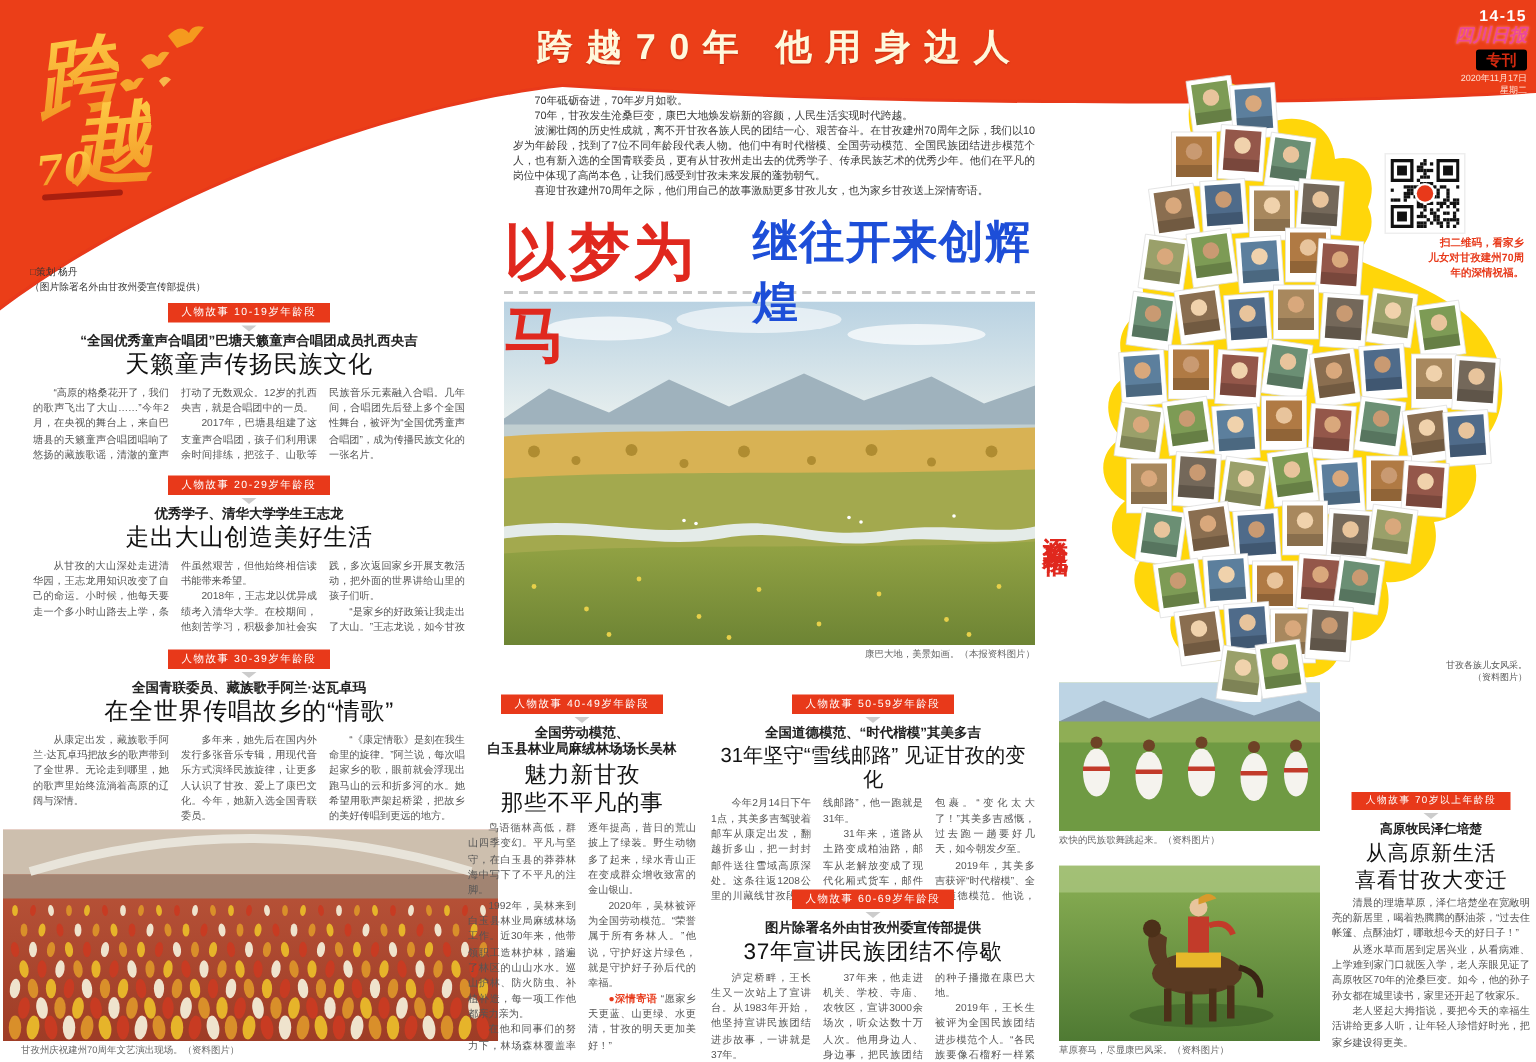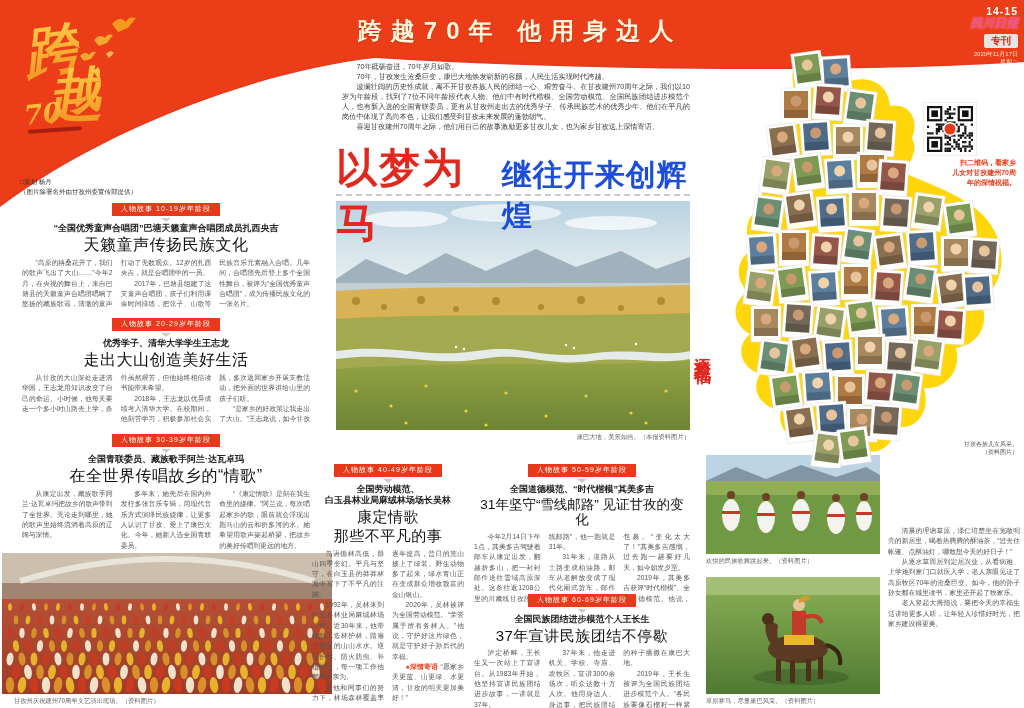--- a/index.html
+++ b/index.html
@@ -8,39 +8,39 @@
   .abs{position:absolute;}
   
   #masthead-svg{left:0;top:0;z-index:1;}
   #banner-title{left:348px;top:15px;width:344px;text-align:center;z-index:3;
     font-size:24px;font-weight:bold;letter-spacing:9px;color:#fff8dc;
     text-shadow:0 1px 1px rgba(120,20,0,.35);}
   #right-head{left:948px;top:5px;width:70px;text-align:right;z-index:5;color:#fff;}
   #page-numbers{font-size:10.5px;font-weight:bold;letter-spacing:1px;}
   #paper-logo{font-family:"DejaVu Serif",serif;font-style:italic;font-weight:bold;
     font-size:12px;color:#ec4899;text-shadow:0 0 2px #ff9d80;line-height:1.1;}
-  #edition-badge{display:inline-block;background:#e5e5e5;color:#d42a10;font-weight:bold;
+  #edition-badge{display:inline-block;background:#000000;color:#d42a10;font-weight:bold;
     font-size:10px;padding:0 7px;border-radius:2px;margin:1px 0 2px;}
   .date-line{font-size:6px;color:#ffe3d6;line-height:1.35;}
   
   .callig{z-index:3;font-family:"DejaVu Serif",serif;font-weight:bold;font-style:italic;
     background:linear-gradient(#ffd24a,#f08c1e);-webkit-background-clip:text;
     background-clip:text;color:transparent;}
   #callig-1{left:24px;top:14px;font-size:56px;transform:rotate(-8deg);}
   #callig-2{left:46px;top:58px;font-size:56px;transform:rotate(-5deg);}
   #callig-70{left:24px;top:98px;font-size:27px;font-style:italic;transform:rotate(-6deg);}
   #anniv-ribbon{left:28px;top:128px;width:54px;height:4px;background:#a81f0f;
     border-radius:2px;transform:rotate(-4deg);z-index:3;}
   #birds-svg{left:66px;top:14px;z-index:3;}
   #plan-credits{left:20px;top:177px;z-index:4;font-size:6.5px;color:#333;line-height:1.55;}
   
   #intro{left:342px;top:62px;width:348px;height:76px;overflow:hidden;z-index:3;
     font-size:7.2px;line-height:1.4;color:#3a3a3a;text-align:justify;}
   #intro p{margin:0;text-indent:2em;}
-  #main-headline{left:336px;top:141px;width:356px;display:flex;align-items:center;z-index:3;}
+  #main-headline{left:336px;top:141px;width:356px;display:flex;align-items:flex-start;z-index:3;}
   #headline-red{font-size:41px;font-weight:bold;color:#e0281e;letter-spacing:2px;}
   #headline-black{font-size:30px;font-weight:bold;color:#1d4ed8;margin-left:15px;letter-spacing:1px;}
   #headline-rule{left:336px;top:194px;width:354px;border-top:2px dashed #c9c9c9;}
   
   .photo{display:block;}
   .caption{font-size:6.3px;color:#666;line-height:1.3;}
   #main-photo{left:336px;top:201px;}
   #main-photo-caption{left:336px;top:433px;width:354px;text-align:right;}
   #stage-photo{left:2px;top:553px;}
   #stage-caption{left:14px;top:697px;width:318px;}
@@ -237,21 +237,21 @@
         <p class="bp">“《康定情歌》是刻在我生命里的旋律。”阿兰说，每次唱起家乡的歌，眼前就会浮现出跑马山的云和折多河的水。她希望用歌声架起桥梁，把故乡的美好传唱到更远的地方。</p>
       </div>
   </div>
 
   <div id="art4" class="abs article">
     <div class="art-head">
       <span class="badge">人物故事 40-49岁年龄段</span>
       <div class="chev"></div>
       <div class="kicker">全国劳动模范、</div>
       <div class="kicker">白玉县林业局麻绒林场场长吴林</div>
-      <div class="headline">康定情歌</div>
+      <div class="headline">魅力新甘孜</div>
       <div class="headline">那些不平凡的事</div>
     </div>
     <div class="body-cols">
         <p class="bp">鸟语循林高低，群山四季变幻。平凡与坚守，在白玉县的莽莽林海中写下了不平凡的注脚。</p>
         <p class="bp">1992年，吴林来到白玉县林业局麻绒林场工作。近30年来，他带领职工造林护林，踏遍了林区的山山水水。巡山护林、防火防虫、补植补造，每一项工作他都亲力亲为。</p>
         <p class="bp">在他和同事们的努力下，林场森林覆盖率逐年提高，昔日的荒山披上了绿装。野生动物多了起来，绿水青山正在变成群众增收致富的金山银山。</p>
         <p class="bp">2020年，吴林被评为全国劳动模范。“荣誉属于所有务林人。”他说，守护好这片绿色，就是守护好子孙后代的幸福。</p>
         <p class="bp"><span class="wish">●深情寄语 </span>“愿家乡天更蓝、山更绿、水更清，甘孜的明天更加美好！”</p>
       </div>
   </div>
@@ -267,31 +267,38 @@
         <p class="bp">今年2月14日下午1点，其美多吉驾驶着邮车从康定出发，翻越折多山，把一封封邮件送往雪域高原深处。这条往返1208公里的川藏线甘孜段“雪线邮路”，他一跑就是31年。</p>
         <p class="bp">31年来，道路从土路变成柏油路，邮车从老解放变成了现代化厢式货车，邮件也从书信变成了电商包裹。“变化太大了！”其美多吉感慨，过去跑一趟要好几天，如今朝发夕至。</p>
         <p class="bp">2019年，其美多吉获评“时代楷模”、全国道德模范。他说，邮路上的每一次出发，都见证着甘孜的发展变迁，他要继续把党和人民的深情厚意送到千家万户。</p>
       </div>
   </div>
 
   <div id="art6" class="abs article">
     <div class="art-head">
       <span class="badge">人物故事 60-69岁年龄段</span>
       <div class="chev"></div>
-      <div class="kicker">全国民族团结进步模范个人王长生</div>
+      <div class="kicker">图片除署名外由甘孜州委宣传部提供</div>
       <div class="headline">37年宣讲民族团结不停歇</div>
     </div>
     <div class="body-cols">
         <p class="bp">泸定桥畔，王长生又一次站上了宣讲台。从1983年开始，他坚持宣讲民族团结进步故事，一讲就是37年。</p>
         <p class="bp">37年来，他走进机关、学校、寺庙、农牧区，宣讲3000余场次，听众达数十万人次。他用身边人、身边事，把民族团结的种子播撒在康巴大地。</p>
         <p class="bp">2019年，王长生被评为全国民族团结进步模范个人。“各民族要像石榴籽一样紧紧抱在一起。”他说，只要还讲得动，他就会一直讲下去，让民族团结之花在甘孜常开长盛。</p>
       </div>
   </div>
 
   <div id="art7" class="abs article">
+    <div class="art-head">
+      <span class="badge">人物故事 70岁以上年龄段</span>
+      <div class="chev"></div>
+      <div class="kicker">高原牧民泽仁培楚</div>
+      <div class="headline">从高原新生活</div>
+      <div class="headline">喜看甘孜大变迁</div>
+    </div>
     <div class="body-cols">
         <p class="bp">清晨的理塘草原，泽仁培楚坐在宽敞明亮的新居里，喝着热腾腾的酥油茶，“过去住帐篷、点酥油灯，哪敢想今天的好日子！”</p>
         <p class="bp">从逐水草而居到定居兴业，从看病难、上学难到家门口就医入学，老人亲眼见证了高原牧区70年的沧桑巨变。如今，他的孙子孙女都在城里读书，家里还开起了牧家乐。</p>
         <p class="bp">老人竖起大拇指说，要把今天的幸福生活讲给更多人听，让年轻人珍惜好时光，把家乡建设得更美。</p>
       </div>
   </div>
 
   <svg id="map-svg" class="abs" width="330" height="418" viewBox="0 0 330 418">
     <path id="map-blob" d="M112,6 C135,-2 152,14 148,36 C175,22 200,30 202,56 C220,52 232,68 224,88
       C230,100 224,112 214,122 C252,138 292,152 306,180 C320,206 314,238 292,250

